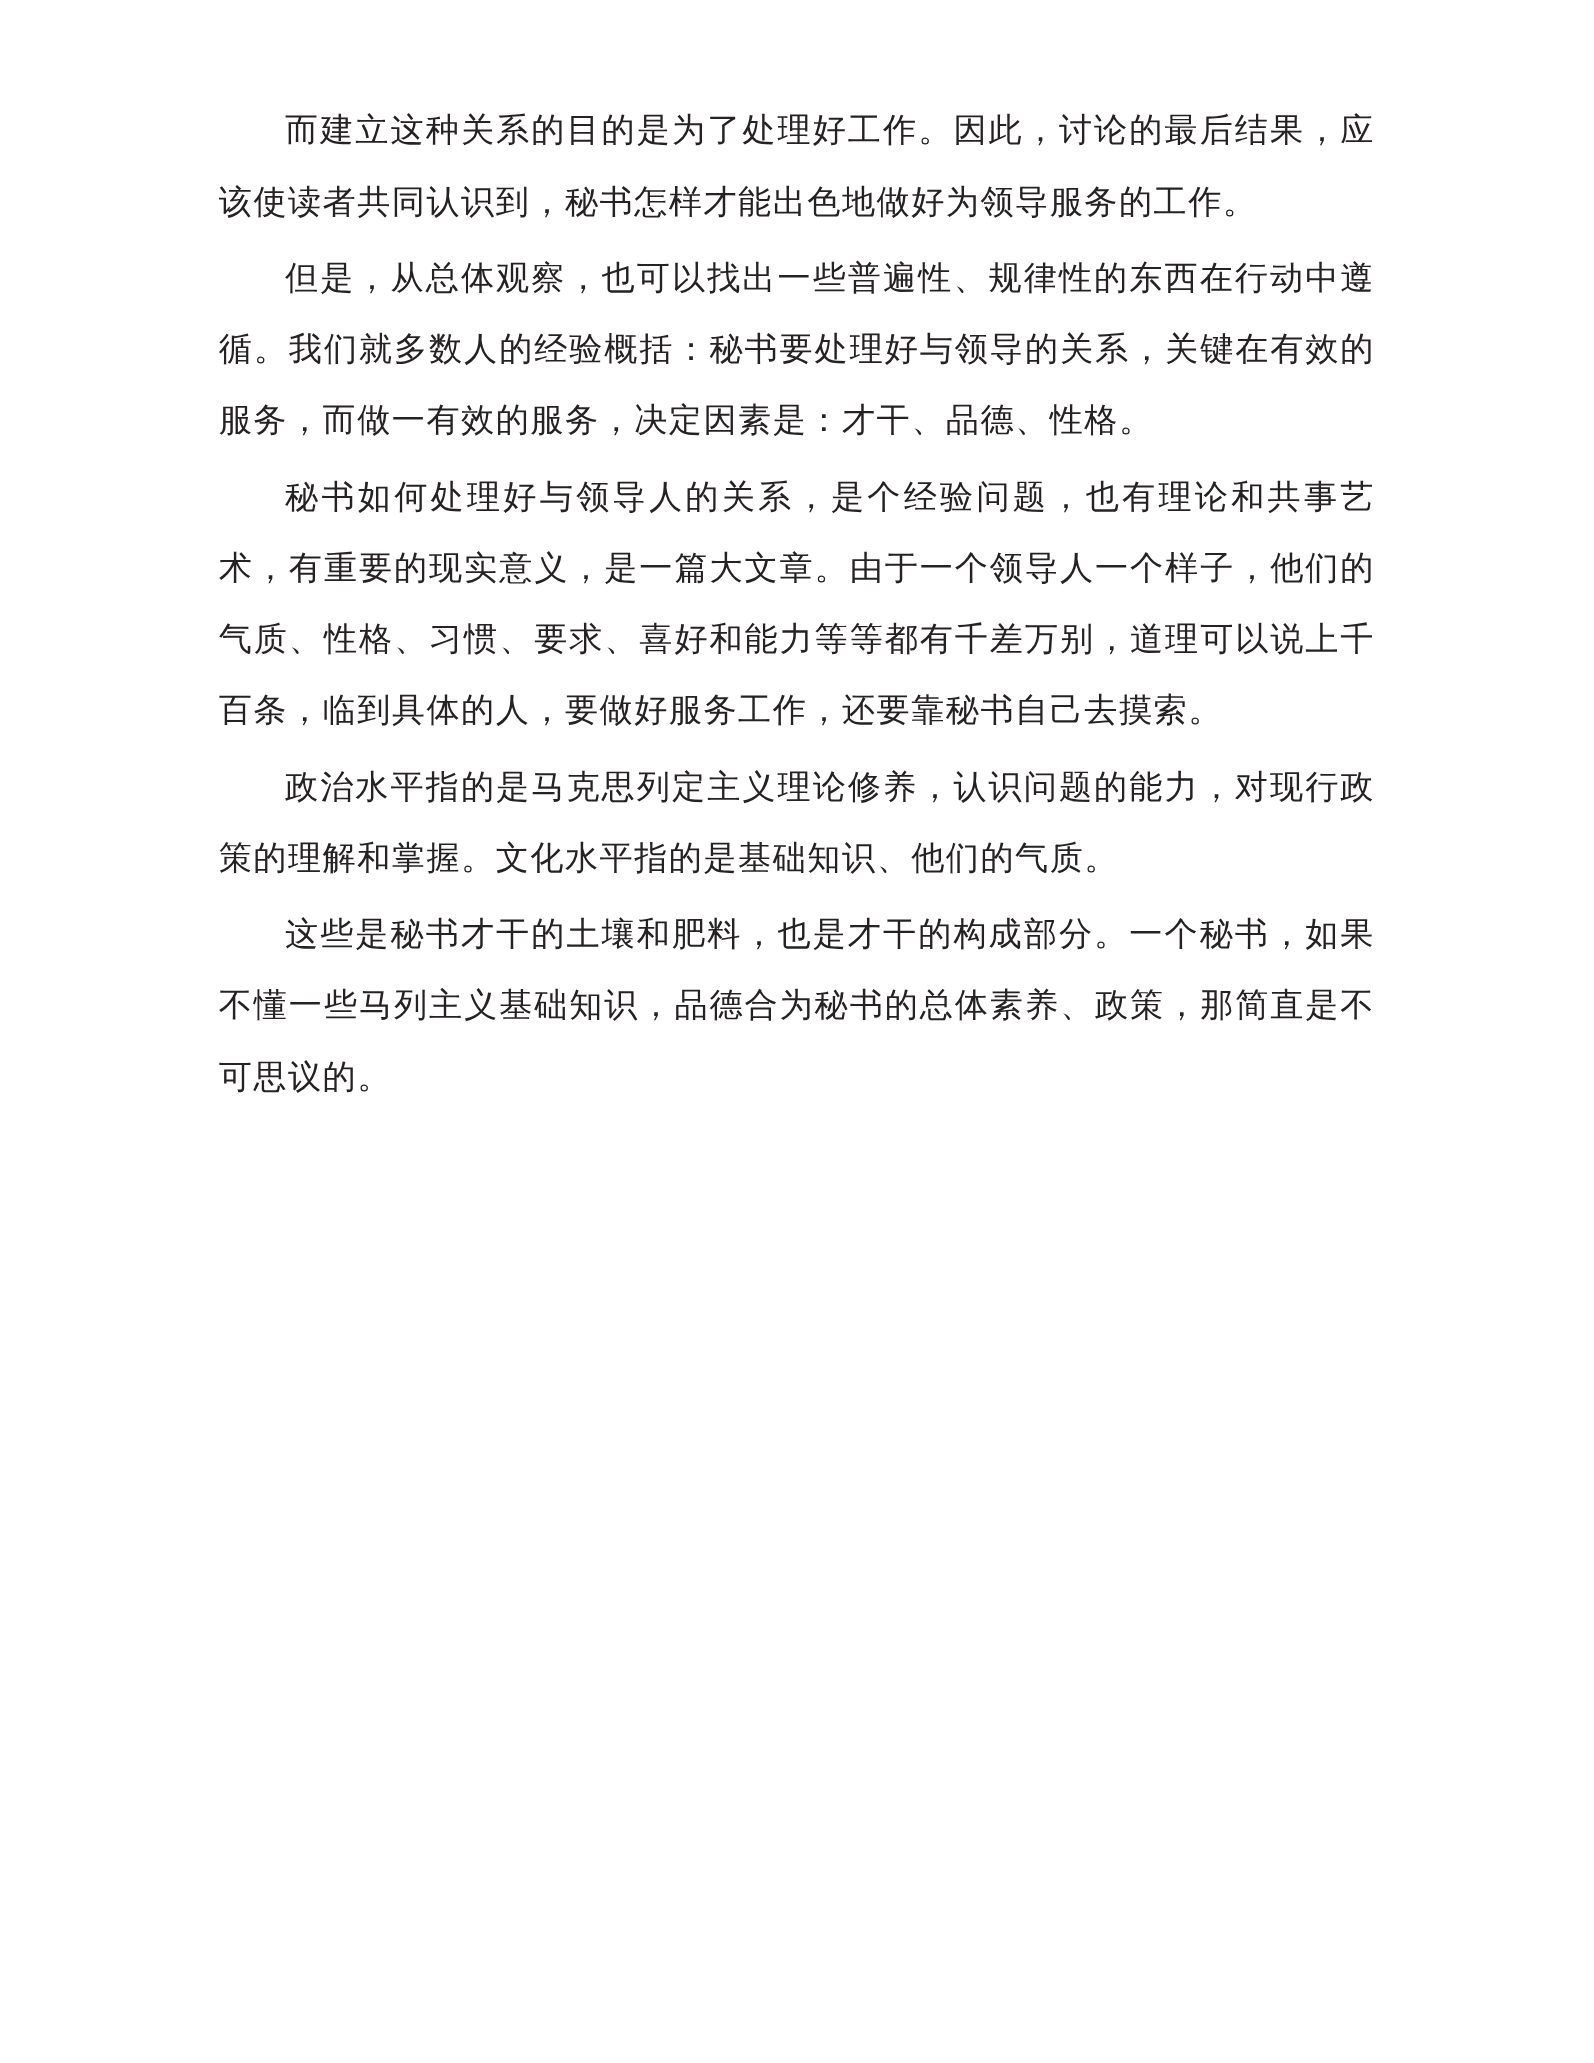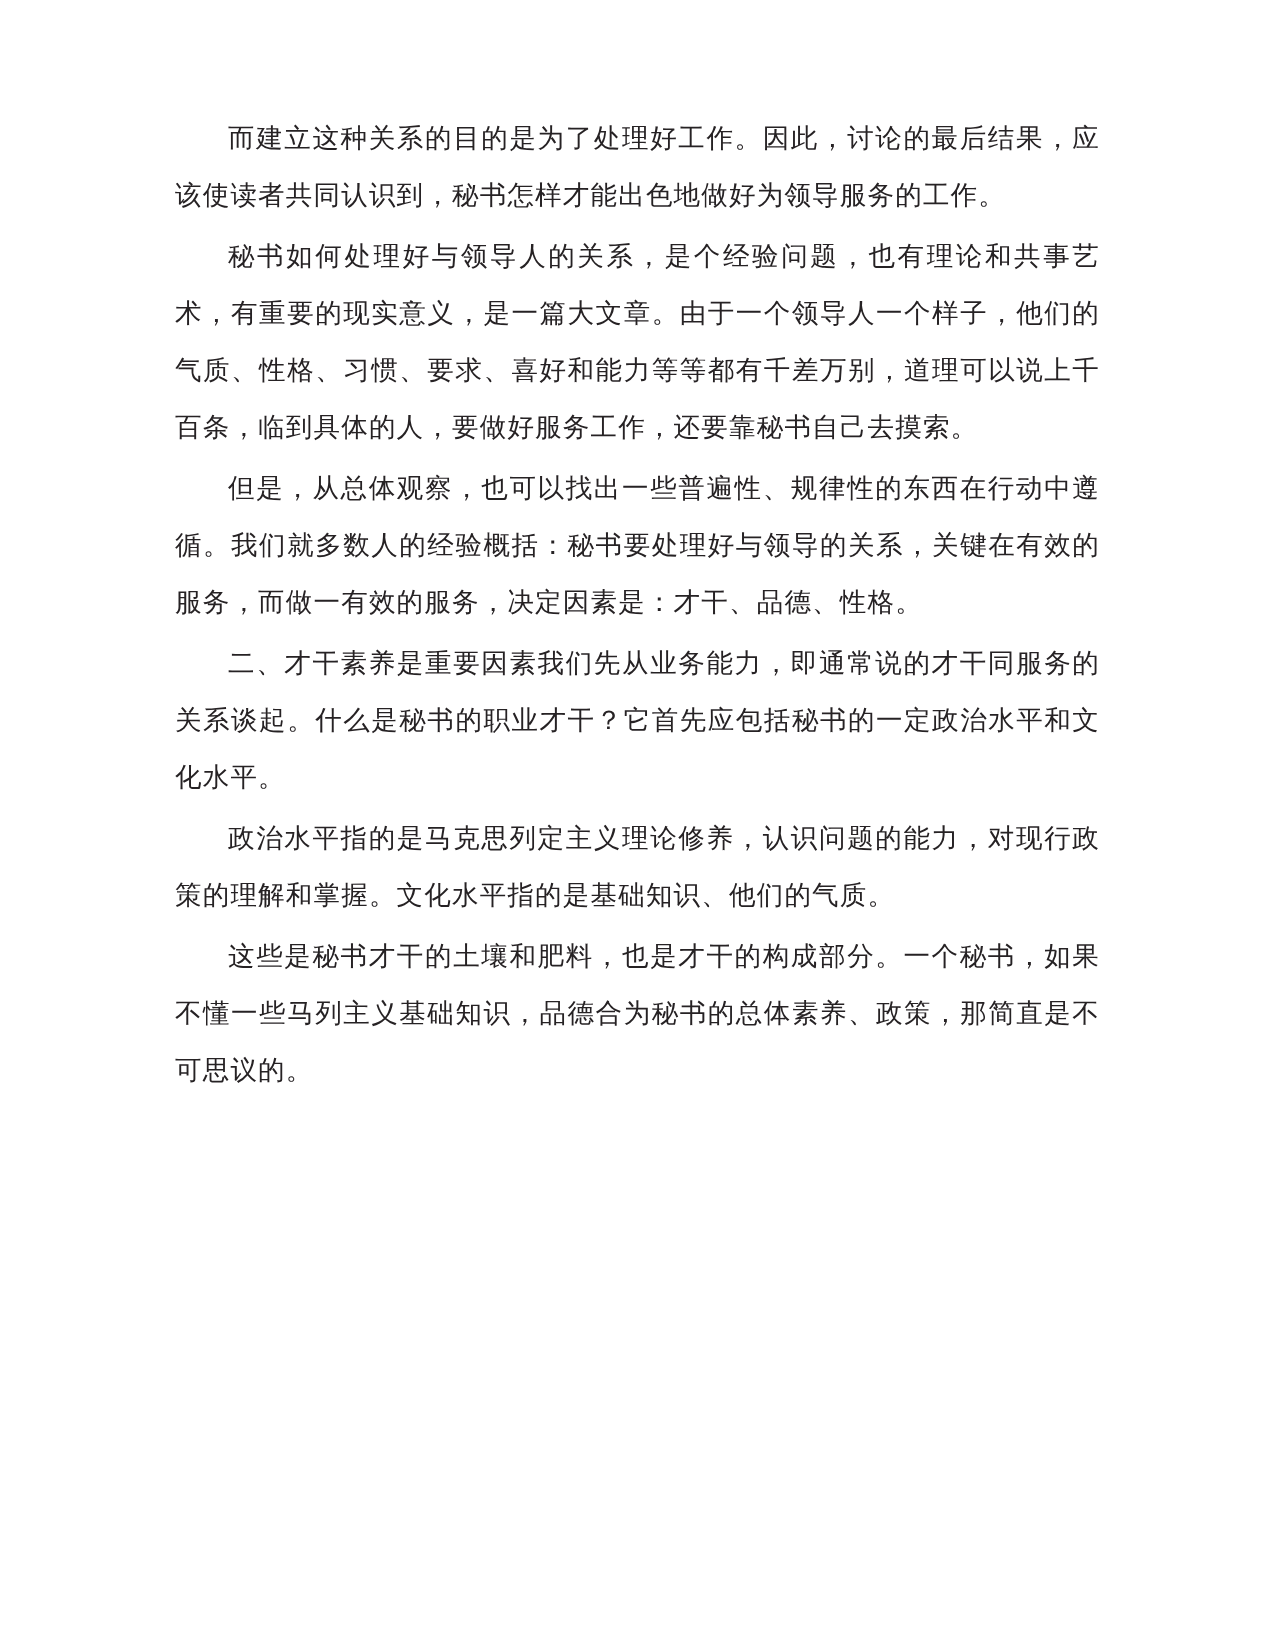--- a/index.html
+++ b/index.html
@@ -10,21 +10,21 @@
   body {
     width: 1275px;
     height: 1650px;
     font-family: "Liberation Serif", "DejaVu Serif", serif;
     color: #231f20;
   }
   .page {
     box-sizing: border-box;
     width: 1275px;
     height: 1650px;
-    padding: 110px 175px 120px 175px;
+    padding: 76px 175px 120px 175px;
     background: #ffffff;
   }
   .doc-body {
     display: block;
   }
   .para {
     margin: 0 0 4px 0;
     font-size: 26.5px;
     line-height: 57px;
     text-align: justify;
@@ -34,19 +34,18 @@
     color: #262224;
     font-family: "Liberation Serif", "DejaVu Serif", serif;
   }
 </style>
 </head>
 <body>
 
 <div class="page">
   <div class="doc-body">
     <p class="para">而建立这种关系的目的是为了处理好工作。因此，讨论的最后结果，应该使读者共同认识到，秘书怎样才能出色地做好为领导服务的工作。</p>
+    <p class="para">但是，从总体观察，也可以找出一些普遍性、规律性的东西在行动中遵循。我们就多数人的经验概括：秘书要处理好与领导的关系，关键在有效的服务，而做一有效的服务，决定因素是：才干、品德、性格。</p>
     <p class="para">秘书如何处理好与领导人的关系，是个经验问题，也有理论和共事艺术，有重要的现实意义，是一篇大文章。由于一个领导人一个样子，他们的气质、性格、习惯、要求、喜好和能力等等都有千差万别，道理可以说上千百条，临到具体的人，要做好服务工作，还要靠秘书自己去摸索。</p>
-    <p class="para">但是，从总体观察，也可以找出一些普遍性、规律性的东西在行动中遵循。我们就多数人的经验概括：秘书要处理好与领导的关系，关键在有效的服务，而做一有效的服务，决定因素是：才干、品德、性格。</p>
-    <p class="para">二、才干素养是重要因素我们先从业务能力，即通常说的才干同服务的关系谈起。什么是秘书的职业才干？它首先应包括秘书的一定政治水平和文化水平。</p>
     <p class="para">政治水平指的是马克思列定主义理论修养，认识问题的能力，对现行政策的理解和掌握。文化水平指的是基础知识、他们的气质。</p>
     <p class="para">这些是秘书才干的土壤和肥料，也是才干的构成部分。一个秘书，如果不懂一些马列主义基础知识，品德合为秘书的总体素养、政策，那简直是不可思议的。</p>
   </div>
 </div>
 
 </body></html>

